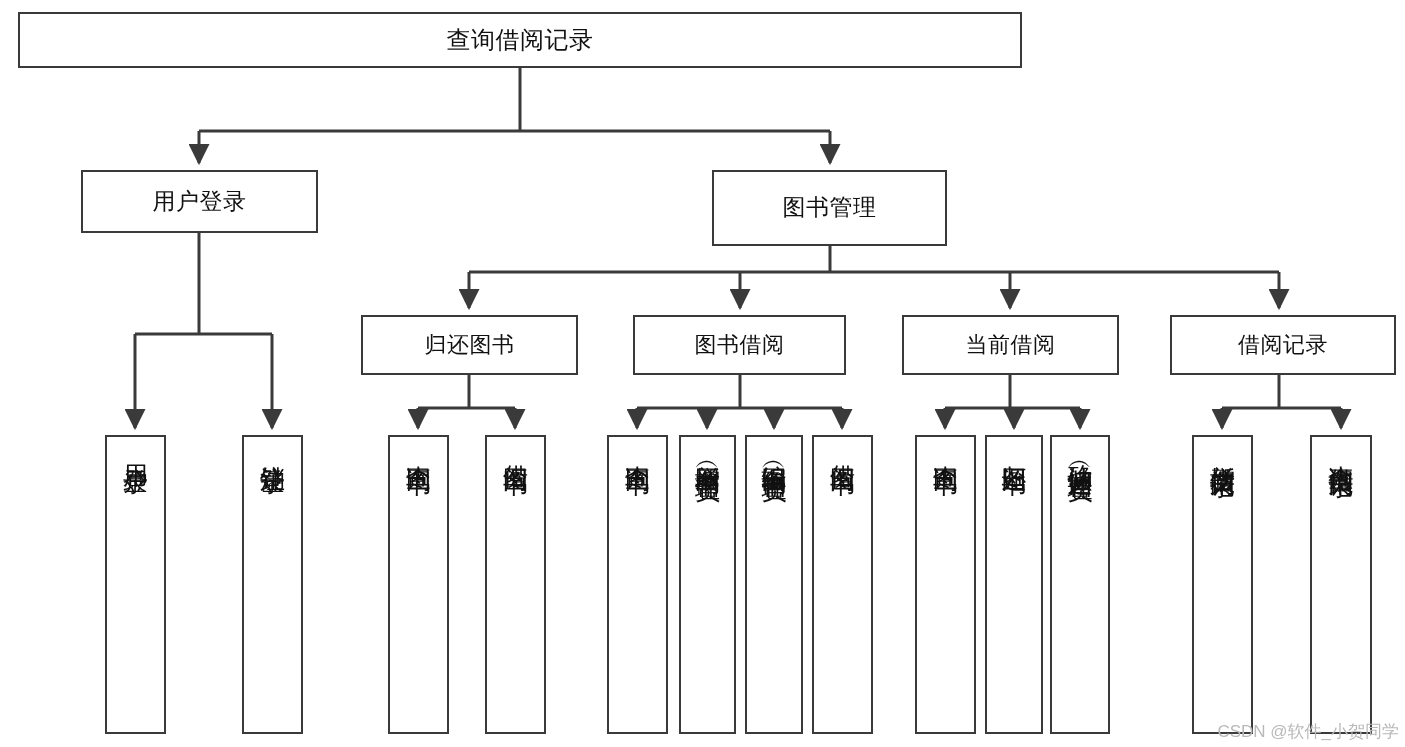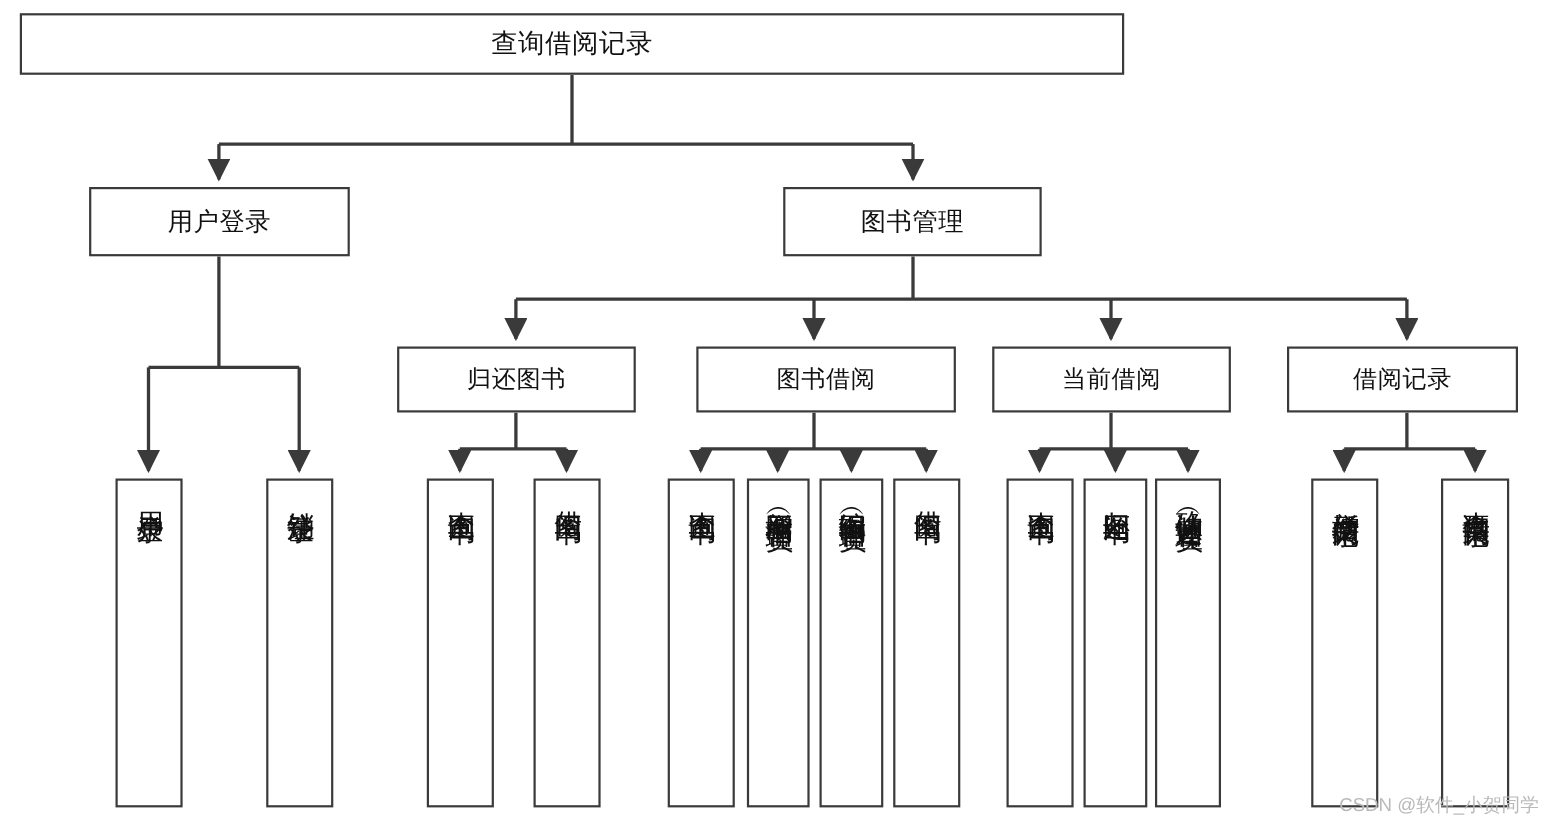--- a/index.html
+++ b/index.html
@@ -115,34 +115,34 @@
     </g>
   </svg>
 
   <div class="node root" style="left: 18px; top: 12px; width: 1004px; height: 56px;">
     <span class="label">查询借阅记录</span>
   </div>
 
   <div class="node l2" style="left: 81px; top: 170px; width: 237px; height: 63px;">
     <span class="label">用户登录</span>
   </div>
-  <div class="node l2" style="left: 712px; top: 170px; width: 235px; height: 63px;">
+  <div class="node l2" style="left: 712px; top: 170px; width: 235px; height: 76px;">
     <span class="label">图书管理</span>
   </div>
 
   <div class="node l3" style="left: 361px; top: 315px; width: 217px; height: 60px;">
     <span class="label">归还图书</span>
   </div>
-  <div class="node l3" style="left: 633px; top: 315px; width: 236px; height: 60px;">
+  <div class="node l3" style="left: 633px; top: 315px; width: 213px; height: 60px;">
     <span class="label">图书借阅</span>
   </div>
   <div class="node l3" style="left: 902px; top: 315px; width: 217px; height: 60px; align-items: center;">
     <span class="label">当前借阅</span>
   </div>
-  <div class="node l3" style="left: 1170px; top: 315px; width: 210px; height: 60px;">
+  <div class="node l3" style="left: 1170px; top: 315px; width: 226px; height: 60px;">
     <span class="label">借阅记录</span>
   </div>
 
   <div class="node leaf" style="left: 105px; top: 435px; width: 61px; height: 299px;">
     <span class="label">用户登录</span>
   </div>
   <div class="node leaf" style="left: 242px; top: 435px; width: 61px; height: 299px;">
     <span class="label">注销登录</span>
   </div>
   <div class="node leaf" style="left: 388px; top: 435px; width: 61px; height: 299px;">

